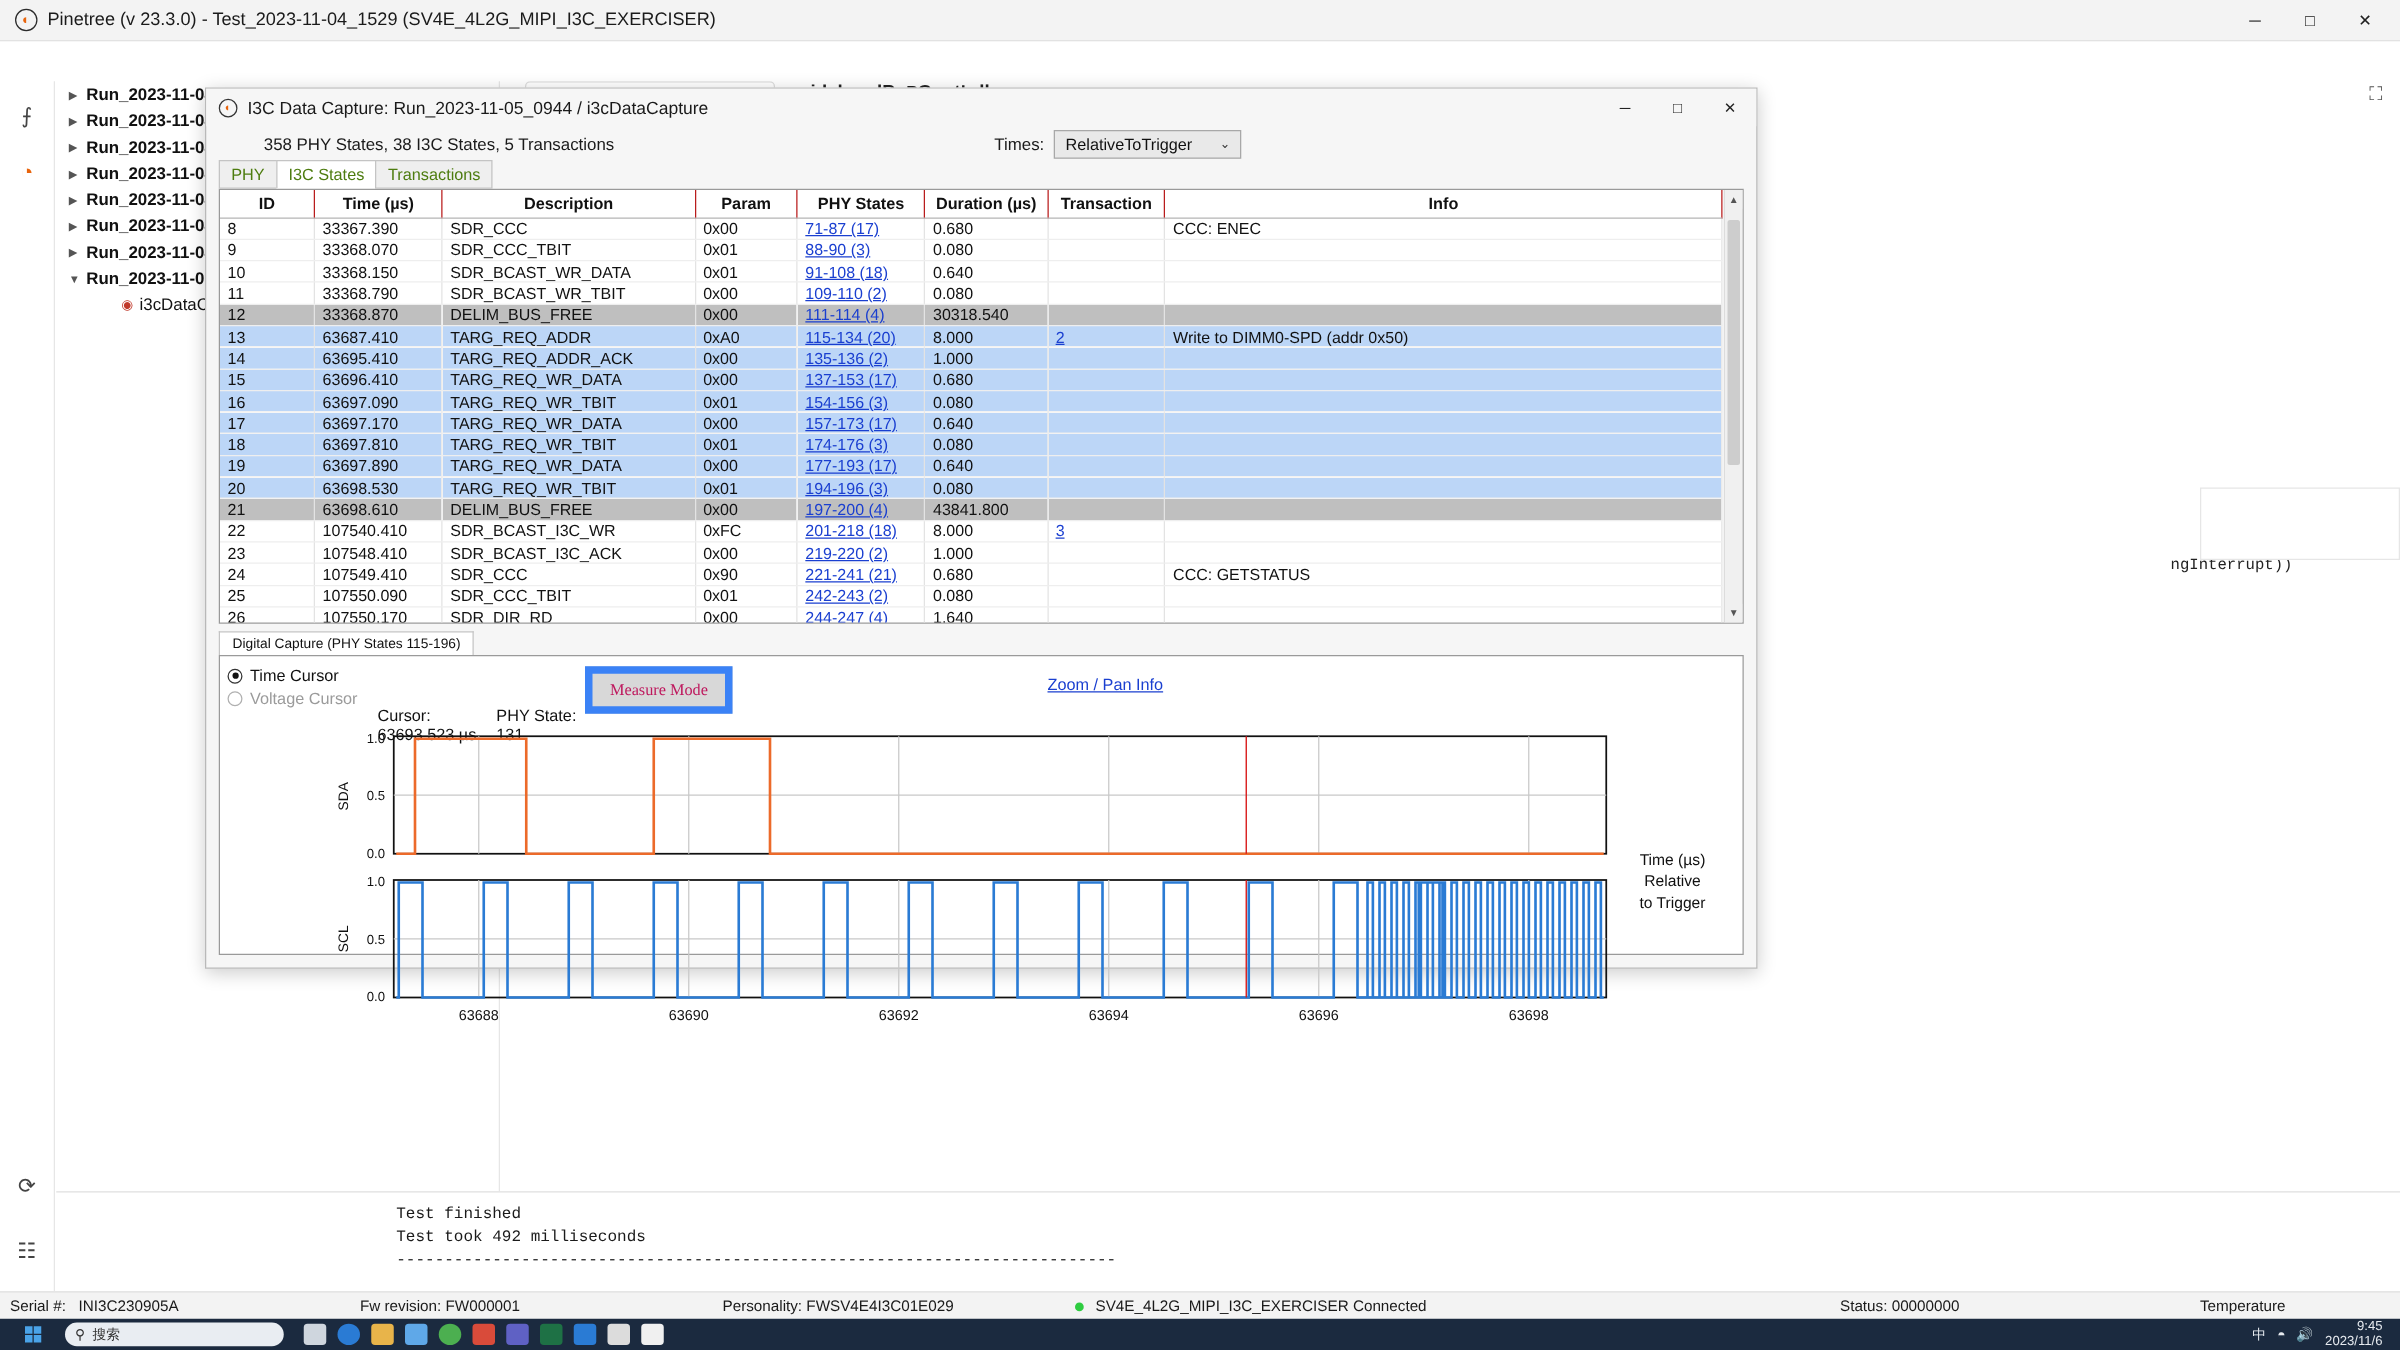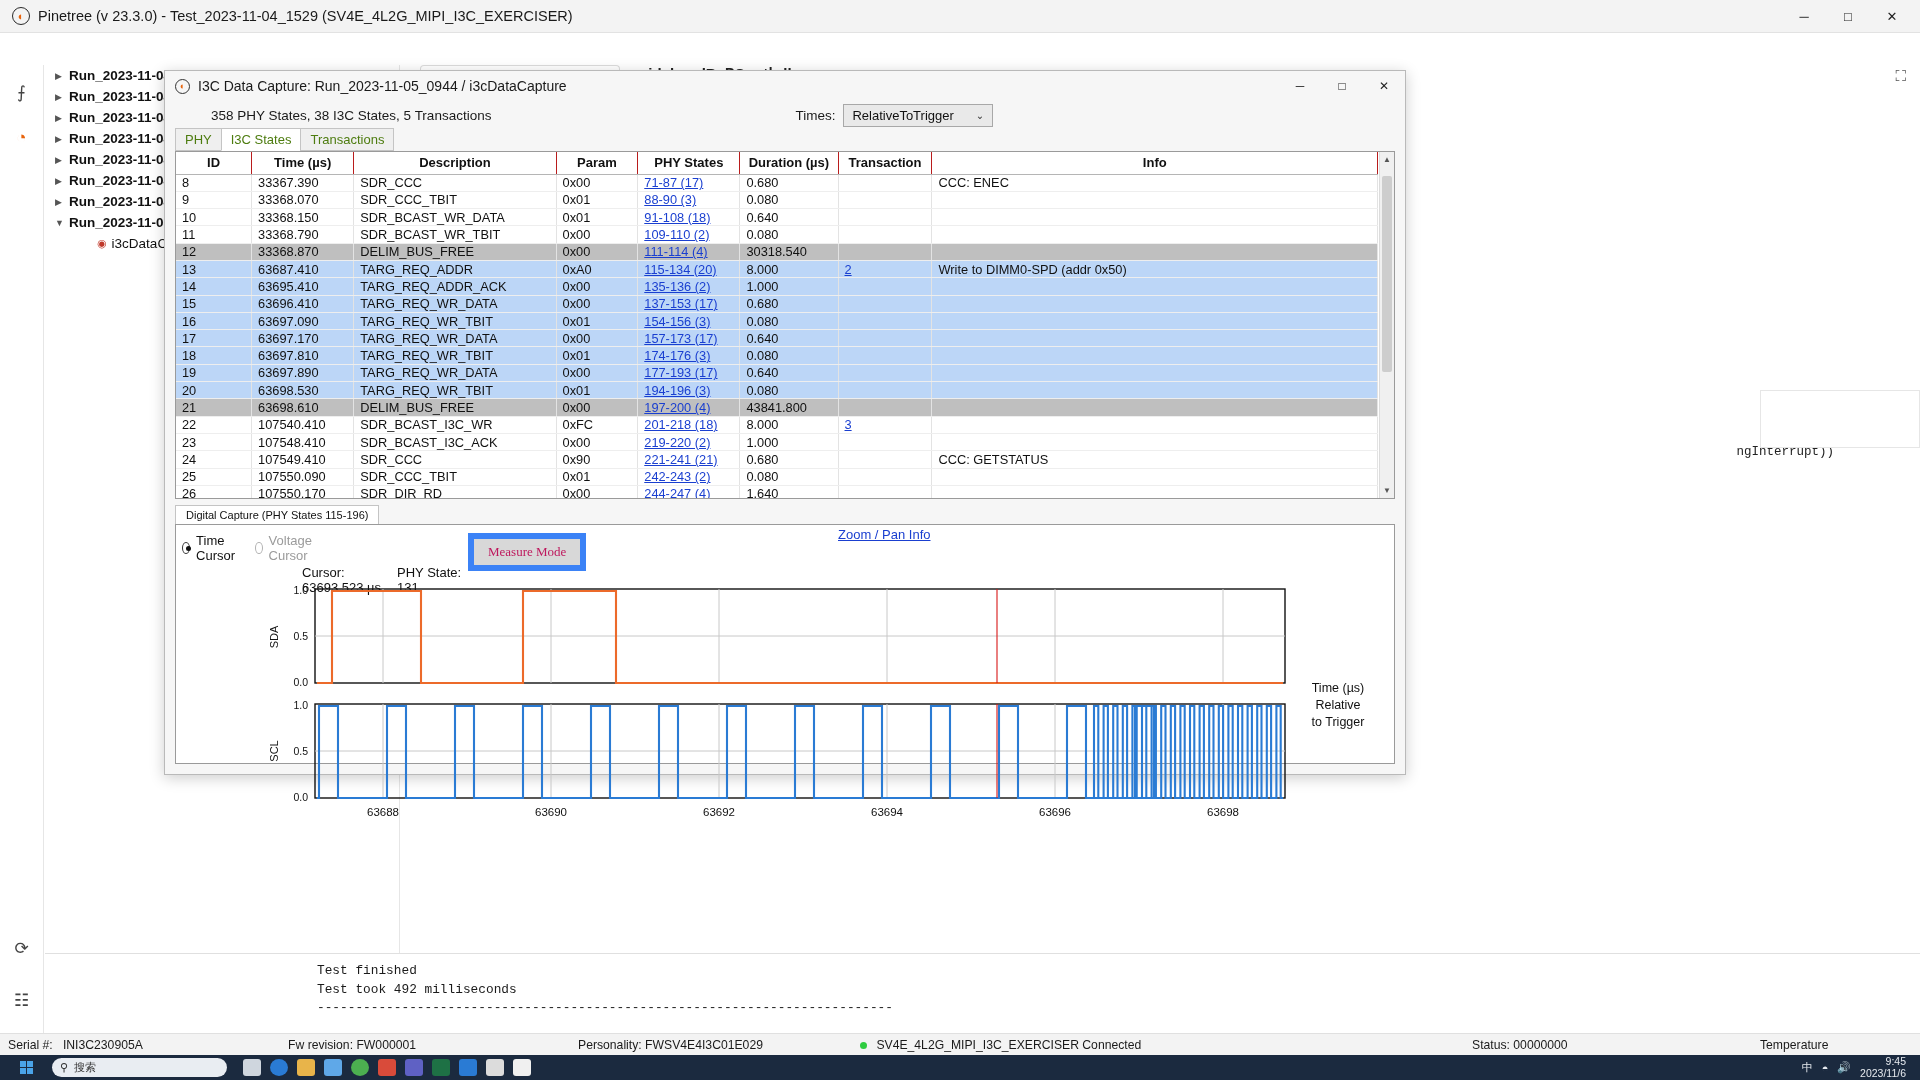--- a/index.html
+++ b/index.html
@@ -173,33 +173,33 @@
   }
   .vscroll .arrow { height:15px; display:flex; align-items:center; justify-content:center; font-size:8px; color:#555; background:#f0f0f0;}
   .vscroll .thumb { position:absolute; left:2px; right:2px; top:24px; height:196px; background:#cdcdcd; border-radius:2px;}
 
   .dc-tabwrap { margin:6px 10px 0; display:flex; align-items:flex-end; }
   .dc-tab { font-size:11px; padding:3px 10px; border:1px solid #c4c4c4; border-bottom:none; background:#fff; color:#111; }
   .dc-panel {
     margin:0 10px 10px; background:#fff; border:1px solid #9a9a9a; flex:1; position:relative;
   }
   .dc-ctrls { display:flex; align-items:flex-start; padding:8px 0 0 6px; font-size:13px; color:#111; position:relative; }
-  .radio-col { display:flex; gap:16px; width:120px; }
+  .radio-col { display:flex; flex-direction:column; gap:3px; width:120px; }
   .radio { display:flex; align-items:center; gap:6px; }
   .radio .r {
     width:12px; height:12px; border-radius:50%; border:1.5px solid #333; display:inline-block; position:relative;
   }
   .radio .r.on::after { content:""; position:absolute; left:2.5px; top:2.5px; width:5px; height:5px; border-radius:50%; background:#111; }
   .radio.dis { color:#9b9b9b; }
   .radio.dis .r { border-color:#b0b0b0; }
   .cursor-col { display:flex; flex-direction:row; gap:4px; width:160px;margin-top:32px; }
   .measure-btn {
     background:#d8d8d8; color:#be185d; font-size:13px; padding:5px 14px; border:6px solid #3b82f6; margin-left:6px;font-family:Liberation Serif, serif;
   }
-  .zoompan { position:absolute; left:662px; top:2px; font-size:13px; color:#1a3fd0; text-decoration:underline; }
+  .zoompan { position:absolute; left:662px; top:15px; font-size:13px; color:#1a3fd0; text-decoration:underline; }
 
   
   .wave { position:absolute; left:0; right:0; top:48px; bottom:0; }
   .wave svg { display:block; }
   .wave-rightlabel {
     position:absolute; right:12px; bottom:32px; width:88px; text-align:center;
     font-size:12.5px; color:#111; line-height:1.35;
   }
 </style>
 </head>

